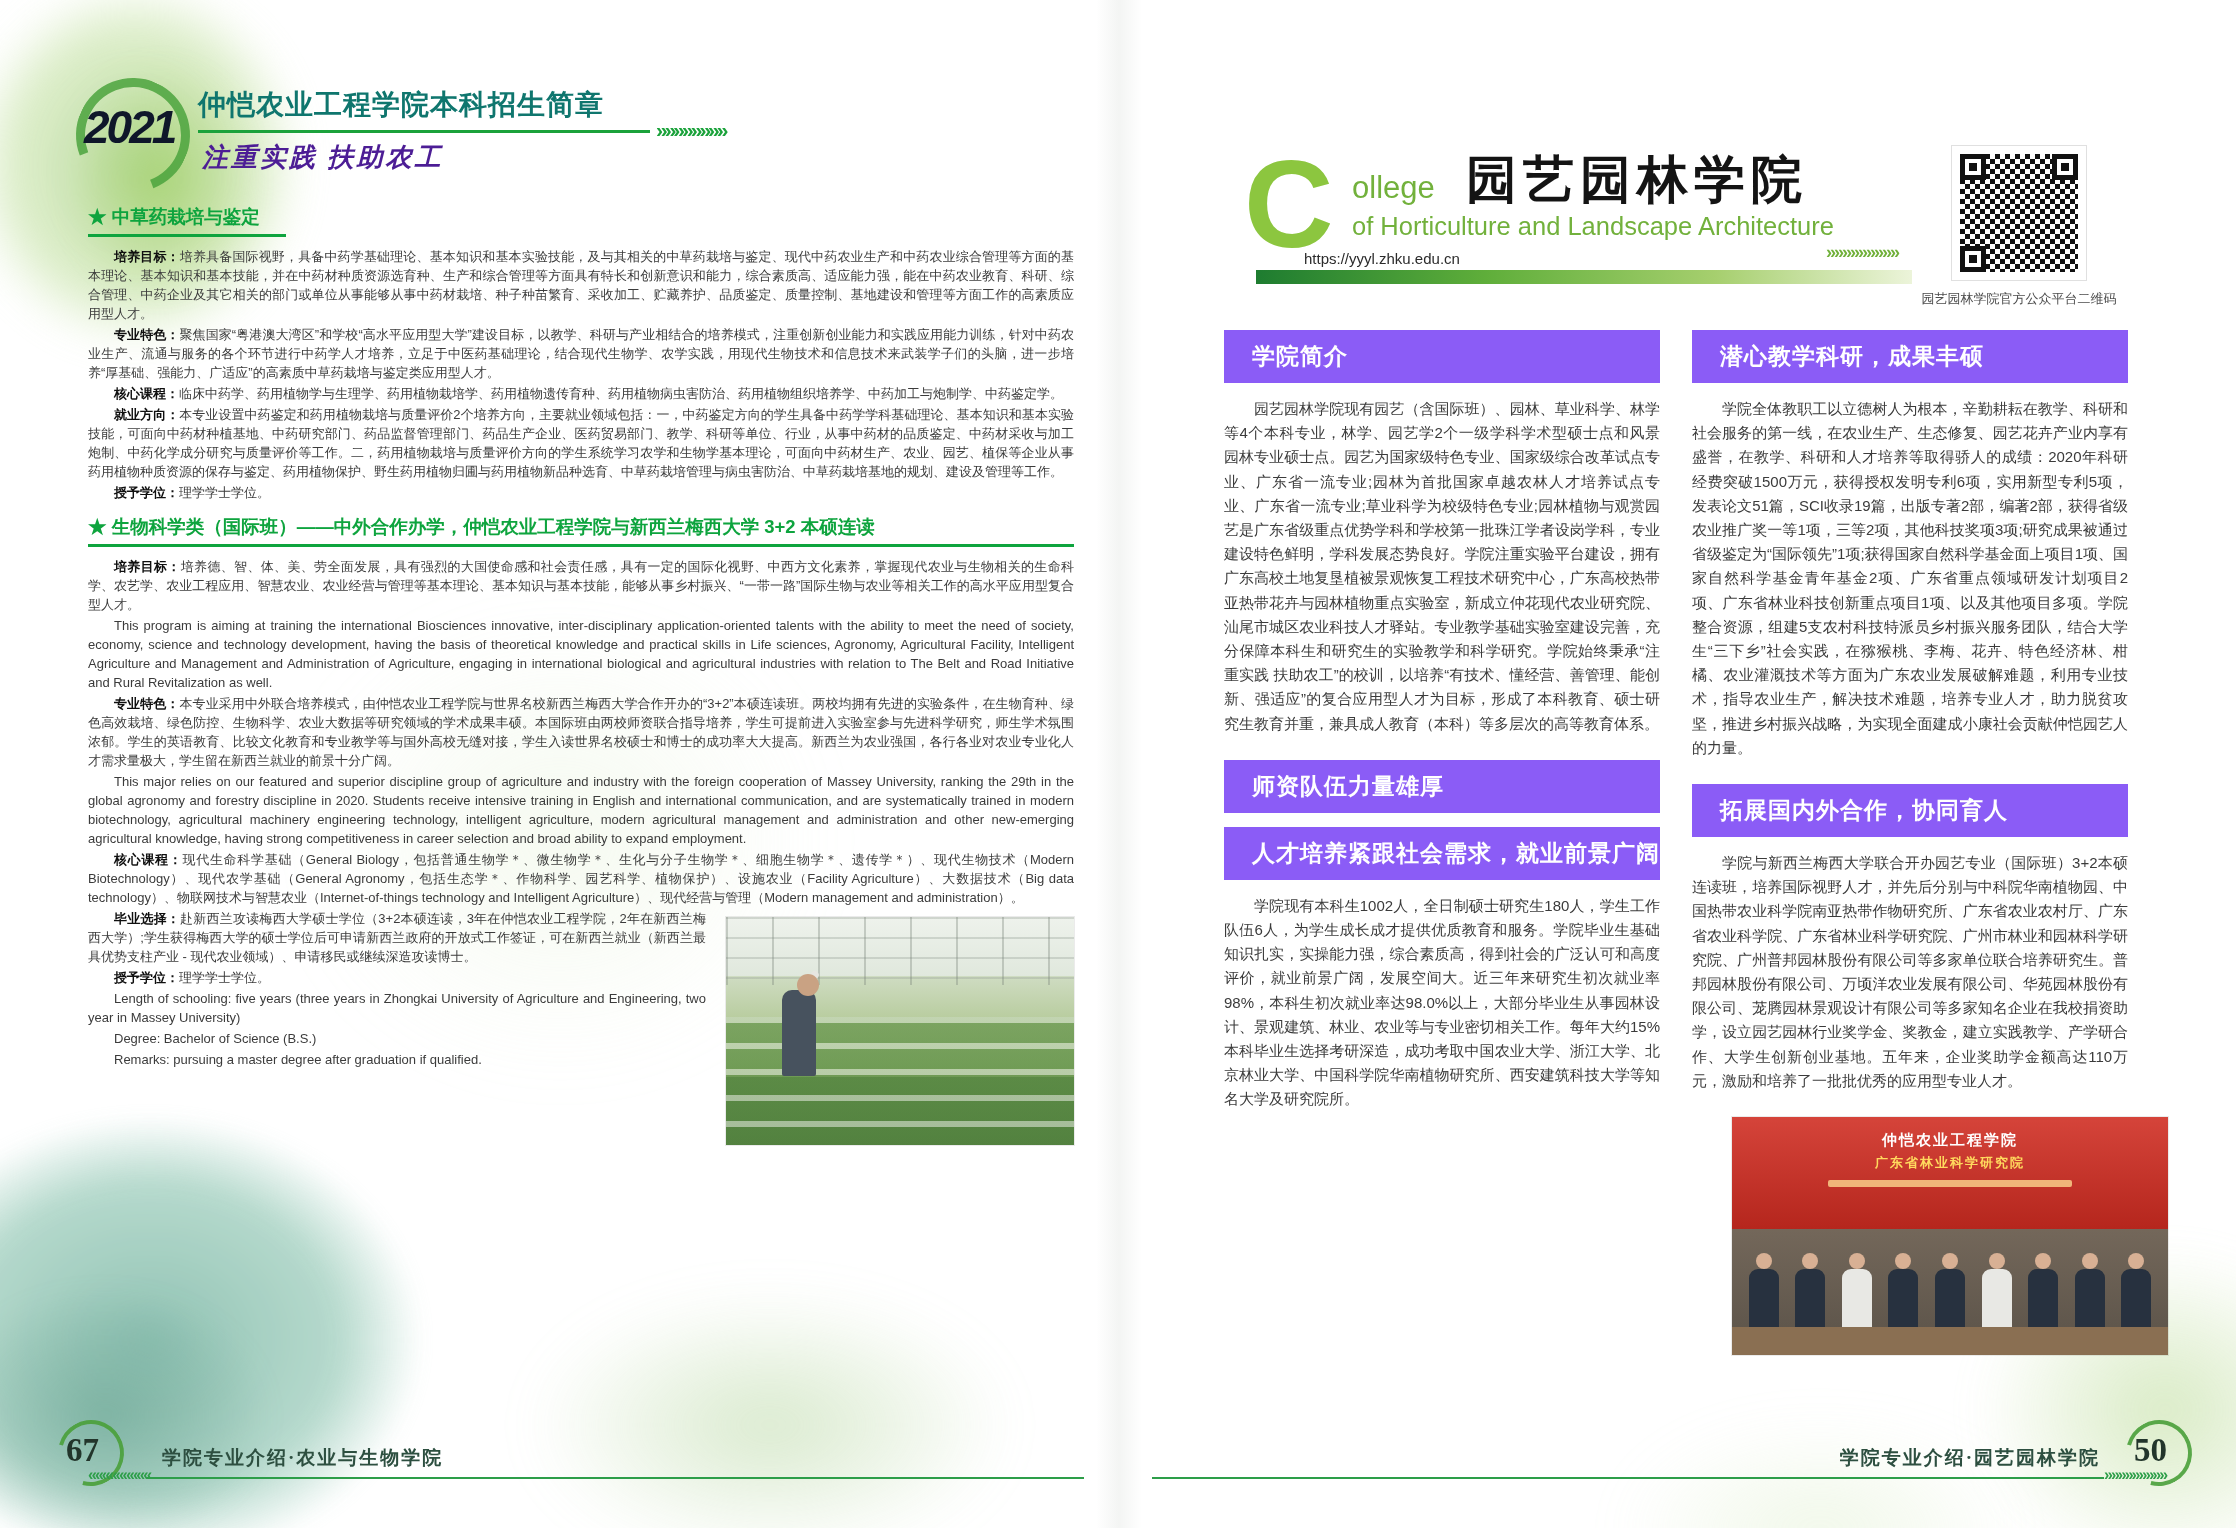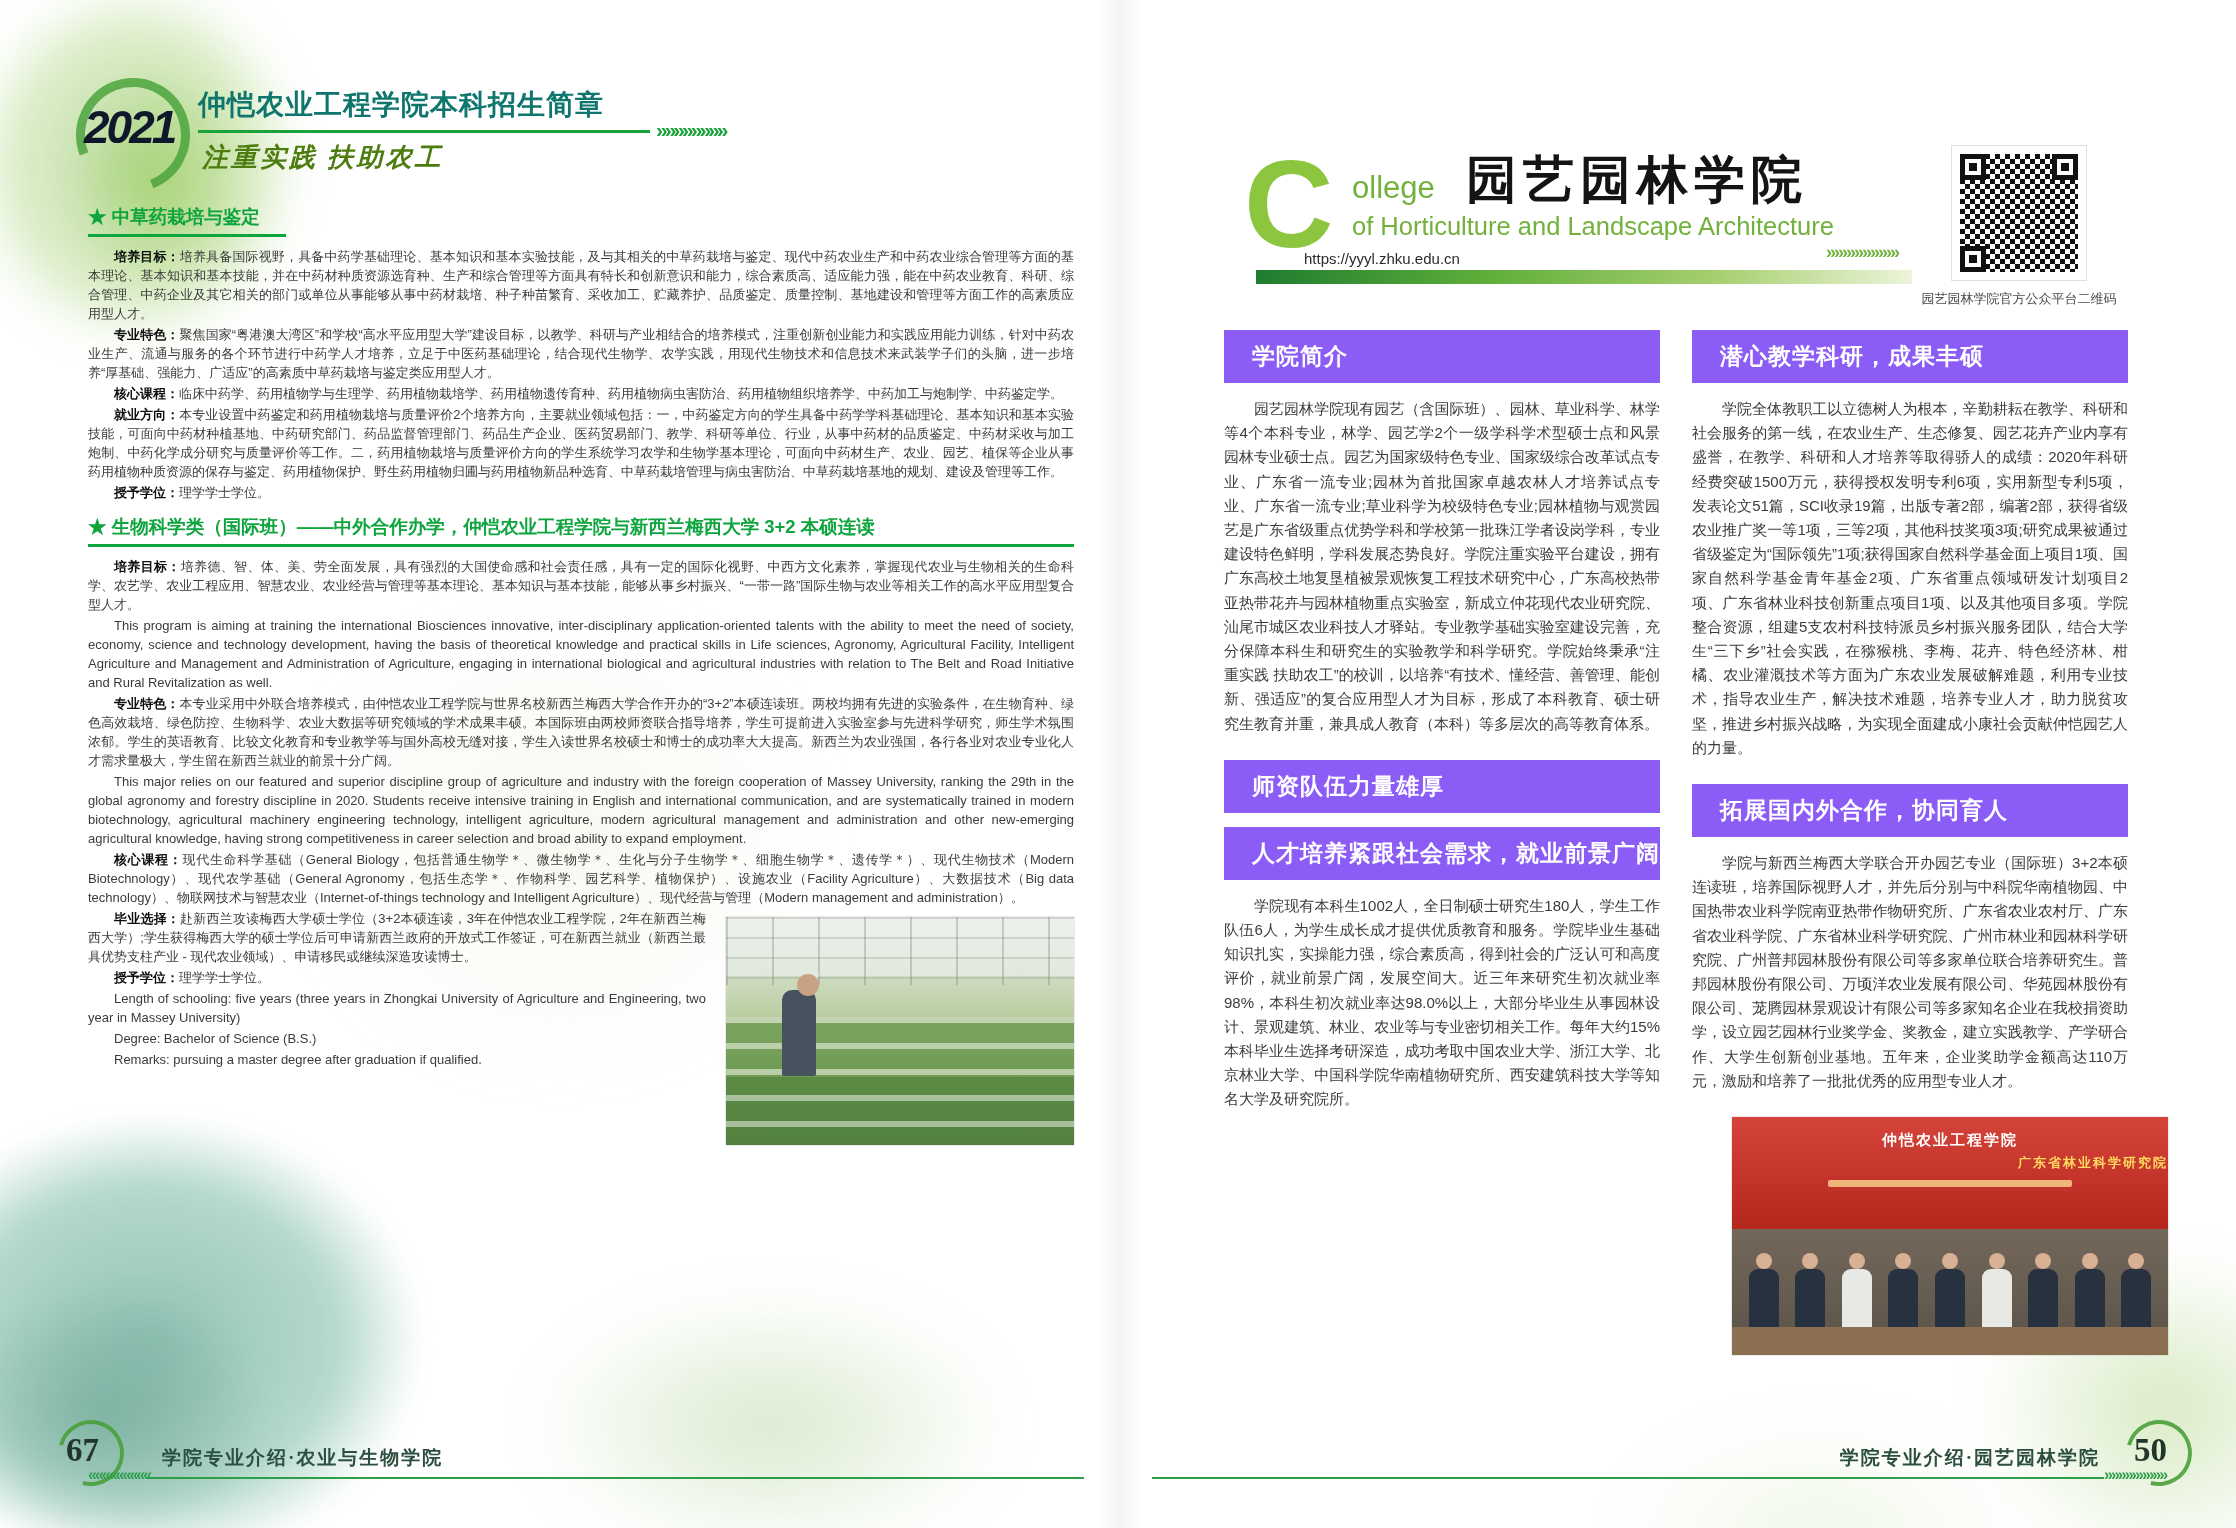--- a/index.html
+++ b/index.html
@@ -28,21 +28,21 @@
   .z{position:relative;z-index:2;}
   
   .ring{position:absolute;left:76px;top:78px;width:96px;height:96px;border:9px solid rgba(76,164,62,.85);
         border-radius:50%;border-bottom-color:transparent;transform:rotate(24deg);}
   .year{position:absolute;left:84px;top:100px;font-size:46px;font-weight:800;font-style:italic;
         color:#0f172a;letter-spacing:-3px;}
   .m-title{position:absolute;left:198px;top:86px;font-size:28px;font-weight:800;color:#0f766e;letter-spacing:1px;}
   .m-rule{position:absolute;left:198px;top:130px;width:452px;height:3px;background:#1ba23b;}
   .m-chev{position:absolute;left:656px;top:118px;font-size:21px;font-weight:700;color:#1ba23b;letter-spacing:-3px;}
   .m-motto{position:absolute;left:202px;top:140px;font-size:26px;font-weight:700;font-style:italic;
-           color:#4d7c0f;font-family:"Liberation Serif",serif;letter-spacing:3px;}
+           color:#4c1d95;font-family:"Liberation Serif",serif;letter-spacing:3px;}
   
   .left-col{position:absolute;left:88px;top:192px;width:986px;}
   .sec-title{color:#0ea43e;font-size:18.5px;font-weight:800;margin:12px 0 10px;}
   .sec-title .tline{display:inline-block;border-bottom:3px solid #0ea43e;padding:0 26px 5px 0;}
   .sec-title.full{border-bottom:3px solid #0ea43e;padding-bottom:5px;}
   .para{font-size:13px;line-height:19px;text-align:justify;text-indent:2em;margin:0 0 2px;}
   .para b{color:#0f0f0f;}
   .tail{overflow:visible;}
   
   .gh{float:right;width:348px;height:228px;margin:8px 0 0 20px;position:relative;overflow:hidden;
@@ -97,21 +97,21 @@
   .col.c1{left:1224px;} .col.c2{left:1692px;}
   .h-box{background:#8b5cf6;color:#fff;font-size:23px;font-weight:800;letter-spacing:1px;
          padding:11px 0 11px 28px;margin:0 0 14px;}
   .col .para{font-size:15px;line-height:24.2px;margin:0 0 24px;}
   
   .cer{width:436px;height:238px;position:relative;overflow:hidden;margin-top:4px;
        box-shadow:0 0 0 1px rgba(0,0,0,.08);background:linear-gradient(180deg,#8a7a6a 0%,#5a5248 100%);}
   .cer-banner{position:absolute;left:0;top:0;width:100%;height:47%;
        background:linear-gradient(180deg,#d5443a,#b5261d);text-align:center;color:#fff;}
   .cer-l1{font-size:15px;font-weight:700;margin-top:14px;letter-spacing:2px;}
-  .cer-l2{font-size:13px;font-weight:700;color:#ffd95e;margin-top:4px;letter-spacing:2px;text-align:right;}
+  .cer-l2{font-size:13px;font-weight:700;color:#ffd95e;margin-top:4px;letter-spacing:2px;}
   .cer-l3{width:56%;height:7px;background:rgba(255,226,150,.75);margin:8px auto 0;border-radius:2px;}
   .cer-people{position:absolute;left:0;bottom:12%;width:100%;display:flex;justify-content:space-evenly;align-items:flex-end;}
   .person{display:block;width:30px;height:58px;background:#27313f;border-radius:9px 9px 0 0;position:relative;}
   .person::before{content:"";position:absolute;left:7px;top:-16px;width:16px;height:16px;border-radius:50%;background:#d8b094;}
   .person.w{background:#e8e8e4;}
   .cer-floor{position:absolute;left:0;bottom:0;width:100%;height:12%;background:#8a6f52;}
 </style>
 </head>
 <body>
 

